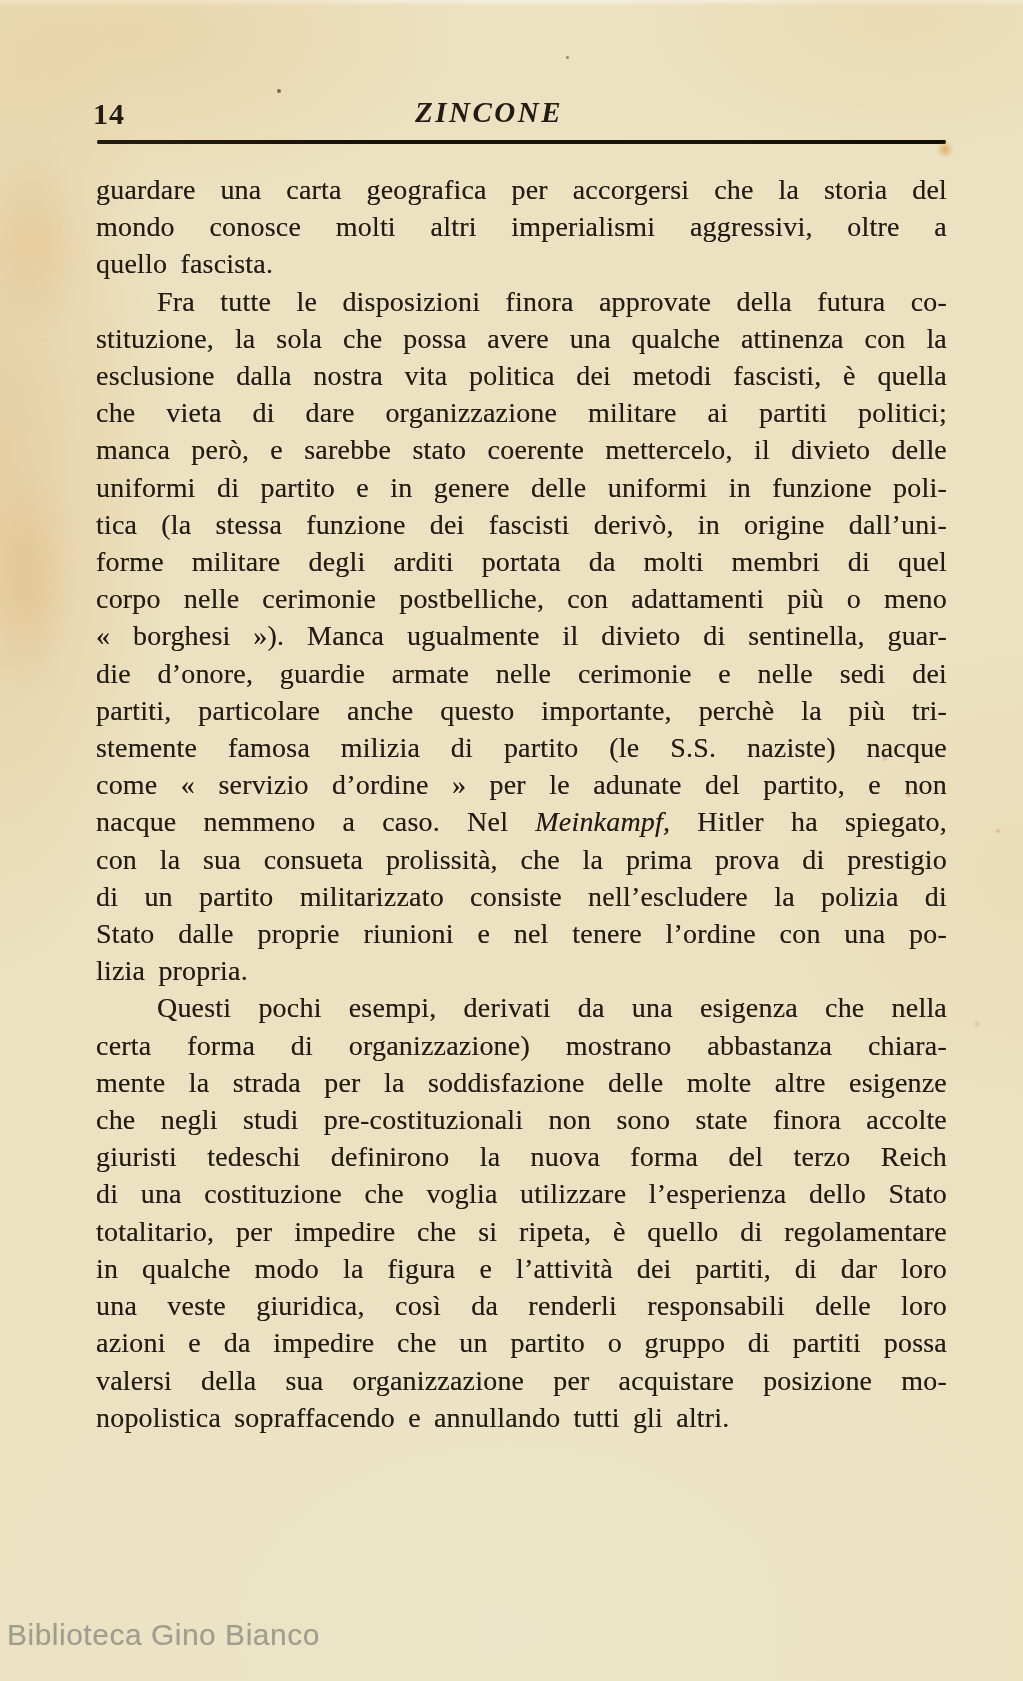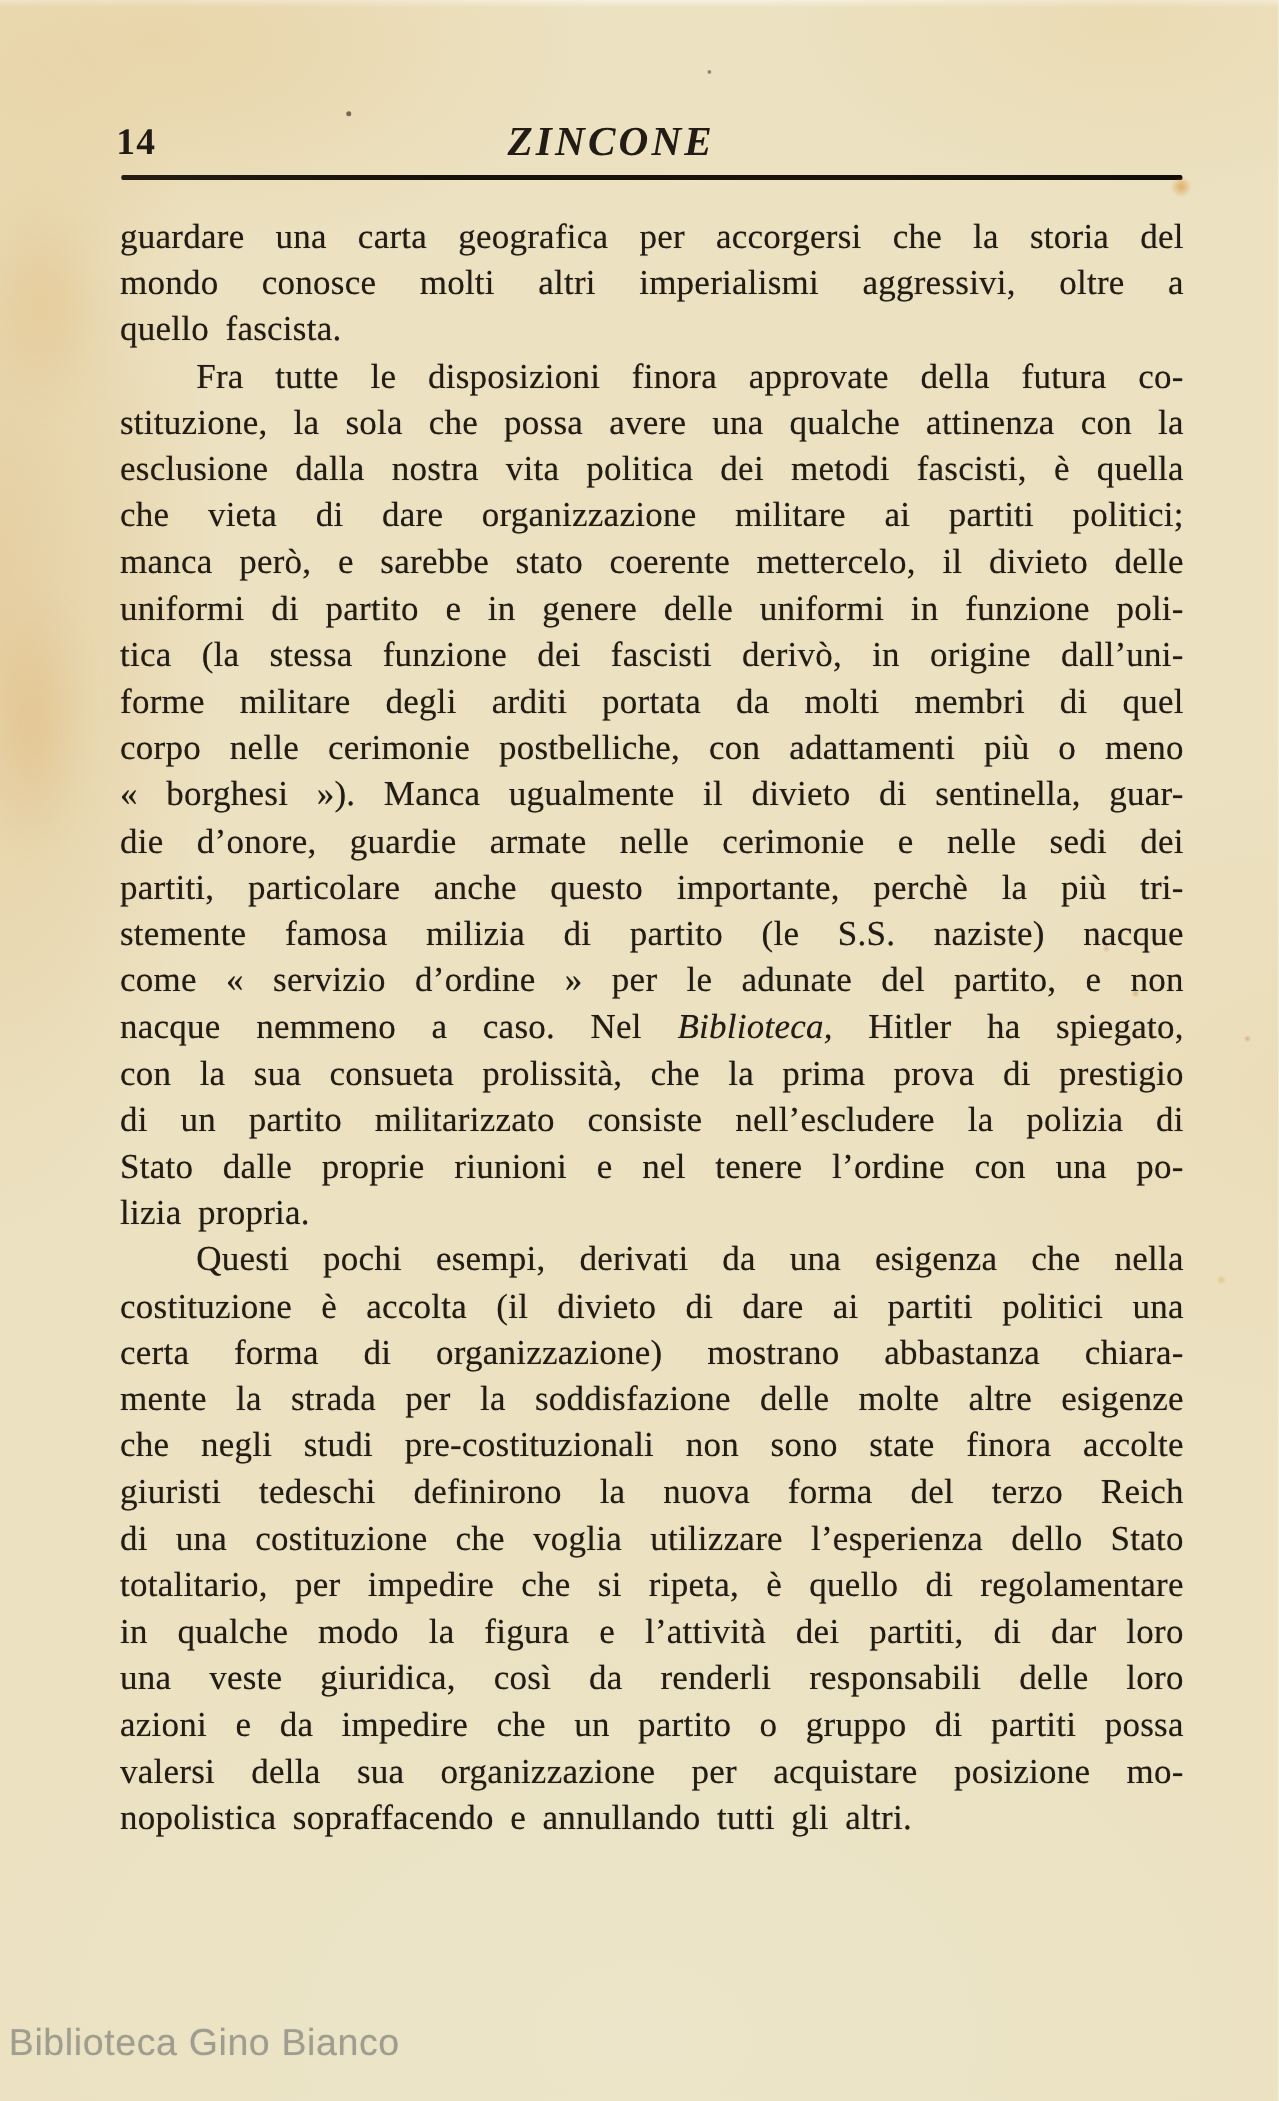--- a/index.html
+++ b/index.html
@@ -25,21 +25,21 @@
     left: 93px; top: 97px;
     font-size: 30px;
     font-weight: 700;
     letter-spacing: 1px;
   }
 
   .running-title {
     position: absolute;
     left: 0; right: 45px; top: 96px;
     text-align: center;
-    font-size: 33px;
+    font-size: 29px;
     font-style: italic;
     font-weight: 700;
     letter-spacing: 2.5px;
   }
 
   .header-rule {
     position: absolute;
     left: 97px; top: 140px;
     width: 849px; height: 4px;
     background: linear-gradient(90deg, #241d14 0%, #17110b 30%, #1a140d 70%, #100c07 100%);
@@ -114,29 +114,28 @@
         <div class="text-line"><span>manca però, e sarebbe stato coerente mettercelo, il divieto delle</span></div>
         <div class="text-line"><span>uniformi di partito e in genere delle uniformi in funzione poli-</span></div>
         <div class="text-line"><span>tica (la stessa funzione dei fascisti derivò, in origine dall’uni-</span></div>
         <div class="text-line"><span>forme militare degli arditi portata da molti membri di quel</span></div>
         <div class="text-line"><span>corpo nelle cerimonie postbelliche, con adattamenti più o meno</span></div>
         <div class="text-line"><span>« borghesi »). Manca ugualmente il divieto di sentinella, guar-</span></div>
         <div class="text-line"><span>die d’onore, guardie armate nelle cerimonie e nelle sedi dei</span></div>
         <div class="text-line"><span>partiti, particolare anche questo importante, perchè la più tri-</span></div>
         <div class="text-line"><span>stemente famosa milizia di partito (le S.S. naziste) nacque</span></div>
         <div class="text-line"><span>come « servizio d’ordine » per le adunate del partito, e non</span></div>
-        <div class="text-line"><span>nacque nemmeno a caso. Nel </span><i>Biblioteca,</i><span> Hitler ha spiegato,</span></div>
+        <div class="text-line"><span>nacque nemmeno a caso. Nel </span><i>Meinkampf,</i><span> Hitler ha spiegato,</span></div>
         <div class="text-line"><span>con la sua consueta prolissità, che la prima prova di prestigio</span></div>
         <div class="text-line"><span>di un partito militarizzato consiste nell’escludere la polizia di</span></div>
         <div class="text-line"><span>Stato dalle proprie riunioni e nel tenere l’ordine con una po-</span></div>
         <div class="text-line para-end"><span>lizia propria.</span></div>
       </div>
       <div class="paragraph">
         <div class="text-line indented"><span>Questi pochi esempi, derivati da una esigenza che nella</span></div>
-        <div class="text-line"><span>costituzione è accolta (il divieto di dare ai partiti politici una</span></div>
         <div class="text-line"><span>certa forma di organizzazione) mostrano abbastanza chiara-</span></div>
         <div class="text-line"><span>mente la strada per la soddisfazione delle molte altre esigenze</span></div>
         <div class="text-line"><span>che negli studi pre-costituzionali non sono state finora accolte</span></div>
         <div class="text-line"><span>giuristi tedeschi definirono la nuova forma del terzo Reich</span></div>
         <div class="text-line"><span>di una costituzione che voglia utilizzare l’esperienza dello Stato</span></div>
         <div class="text-line"><span>totalitario, per impedire che si ripeta, è quello di regolamentare</span></div>
         <div class="text-line"><span>in qualche modo la figura e l’attività dei partiti, di dar loro</span></div>
         <div class="text-line"><span>una veste giuridica, così da renderli responsabili delle loro</span></div>
         <div class="text-line"><span>azioni e da impedire che un partito o gruppo di partiti possa</span></div>
         <div class="text-line"><span>valersi della sua organizzazione per acquistare posizione mo-</span></div>

